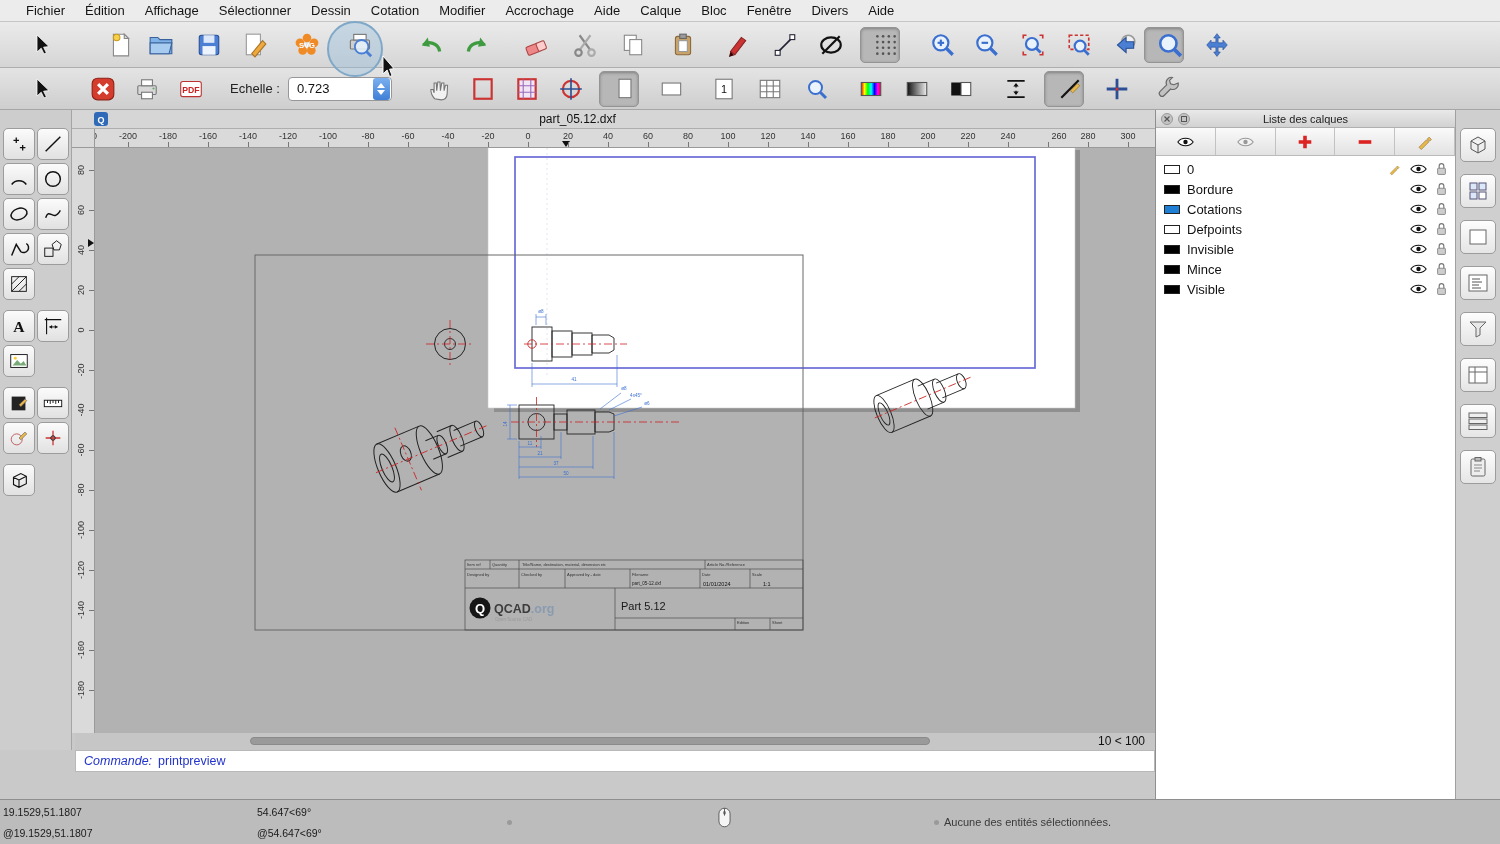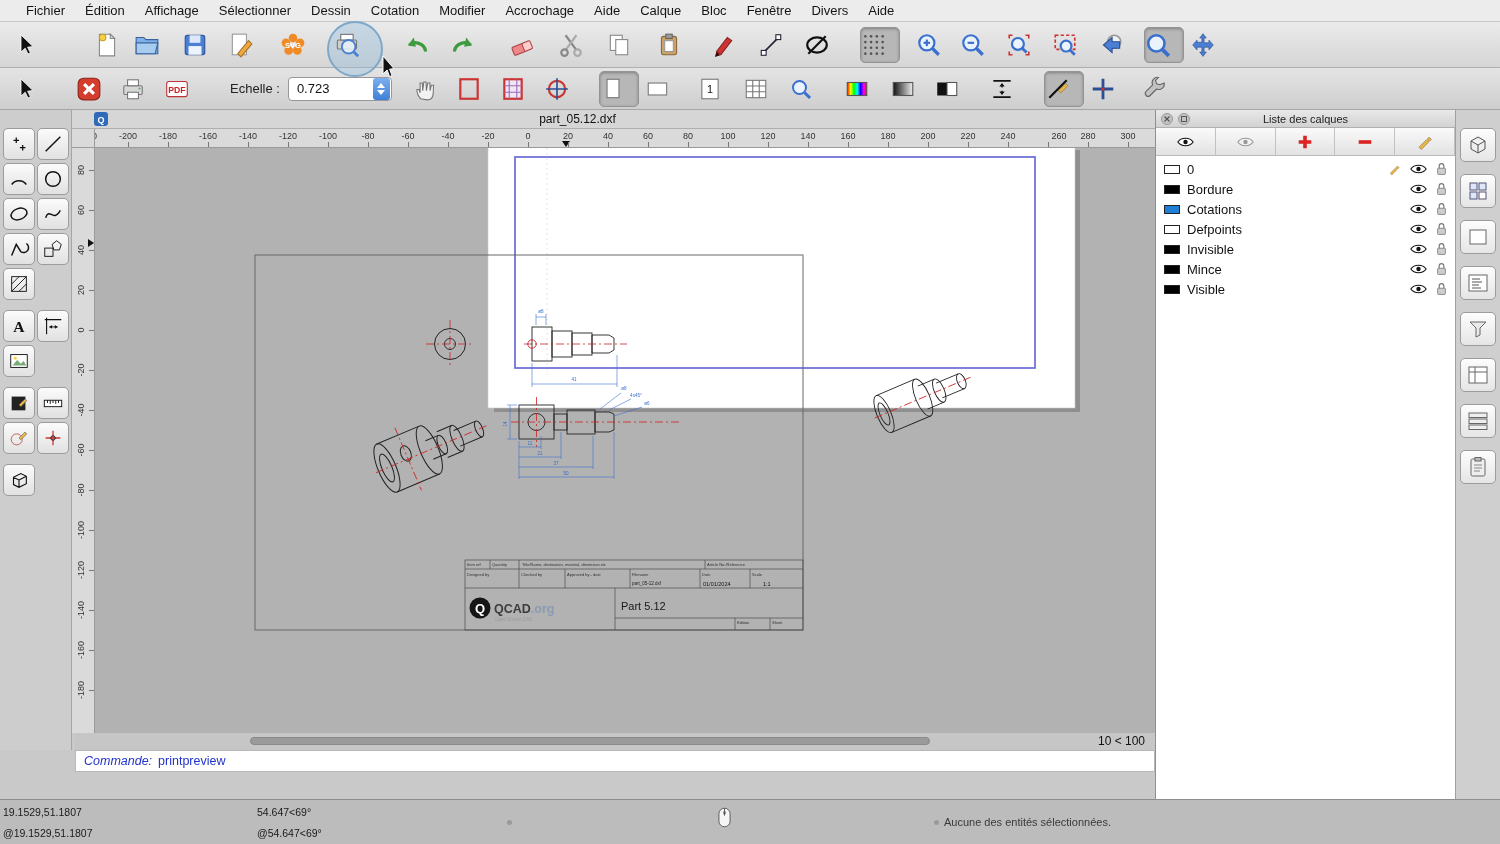--- a/index.html
+++ b/index.html
@@ -9,21 +9,21 @@
 
 
 .menubar{position:absolute;left:0;top:0;width:100%;height:22px;background:#ececec;border-bottom:1px solid #c6c6c6;display:flex;align-items:center;padding-left:16px;font-size:13px;color:#151515;}
 .menu-item{padding:0 10px;white-space:nowrap;}
 
 
 .toolbar{position:absolute;left:0;display:flex;align-items:center;padding-left:14px;width:100%;}
 .toolbar1{top:22px;height:46px;background:linear-gradient(#ebebeb,#d5d5d5);border-bottom:1px solid #aeaeae;}
 .toolbar2{top:68px;height:42px;background:linear-gradient(#e4e4e4,#cecece);border-bottom:1px solid #a6a6a6;}
 .tb-group{display:flex;align-items:center;}
-.tb-btn{width:40px;height:36px;border-radius:5px;display:flex;align-items:center;justify-content:flex-start;position:relative;flex:0 0 auto;}
+.tb-btn{width:40px;height:36px;border-radius:5px;display:flex;align-items:center;justify-content:flex-end;position:relative;flex:0 0 auto;}
 .tb-btn.pressed{background:#b7b7b7;box-shadow:inset 0 1px 3px rgba(0,0,0,.3);border:1px solid #949494;}
 .tb-btn.highlighted::before{content:"";position:absolute;left:-7px;top:-6px;width:52px;height:52px;border-radius:50%;background:rgba(150,190,220,.42);border:2px solid #7fa8c8;z-index:1;}
 .tb-btn .icn{position:relative;z-index:2;display:flex;}
 .icn svg{display:block;}
 .tb-label{font-size:13px;color:#222;margin:0 8px 0 26px;white-space:nowrap;}
 .scale-combo{width:104px;height:24px;background:#fff;border:1px solid #97979b;border-radius:4px;display:flex;align-items:center;flex:0 0 auto;}
 .scale-value{flex:1;padding-left:8px;font-size:13px;color:#111;}
 .combo-stepper{width:17px;height:22px;background:linear-gradient(#7ab0f0,#3f7fd6);border-radius:3px;margin-right:1px;display:flex;flex-direction:column;align-items:center;justify-content:center;gap:2px;}
 .arr{width:0;height:0;border-left:4px solid transparent;border-right:4px solid transparent;}
 .arr.up{border-bottom:5px solid #fff;}

